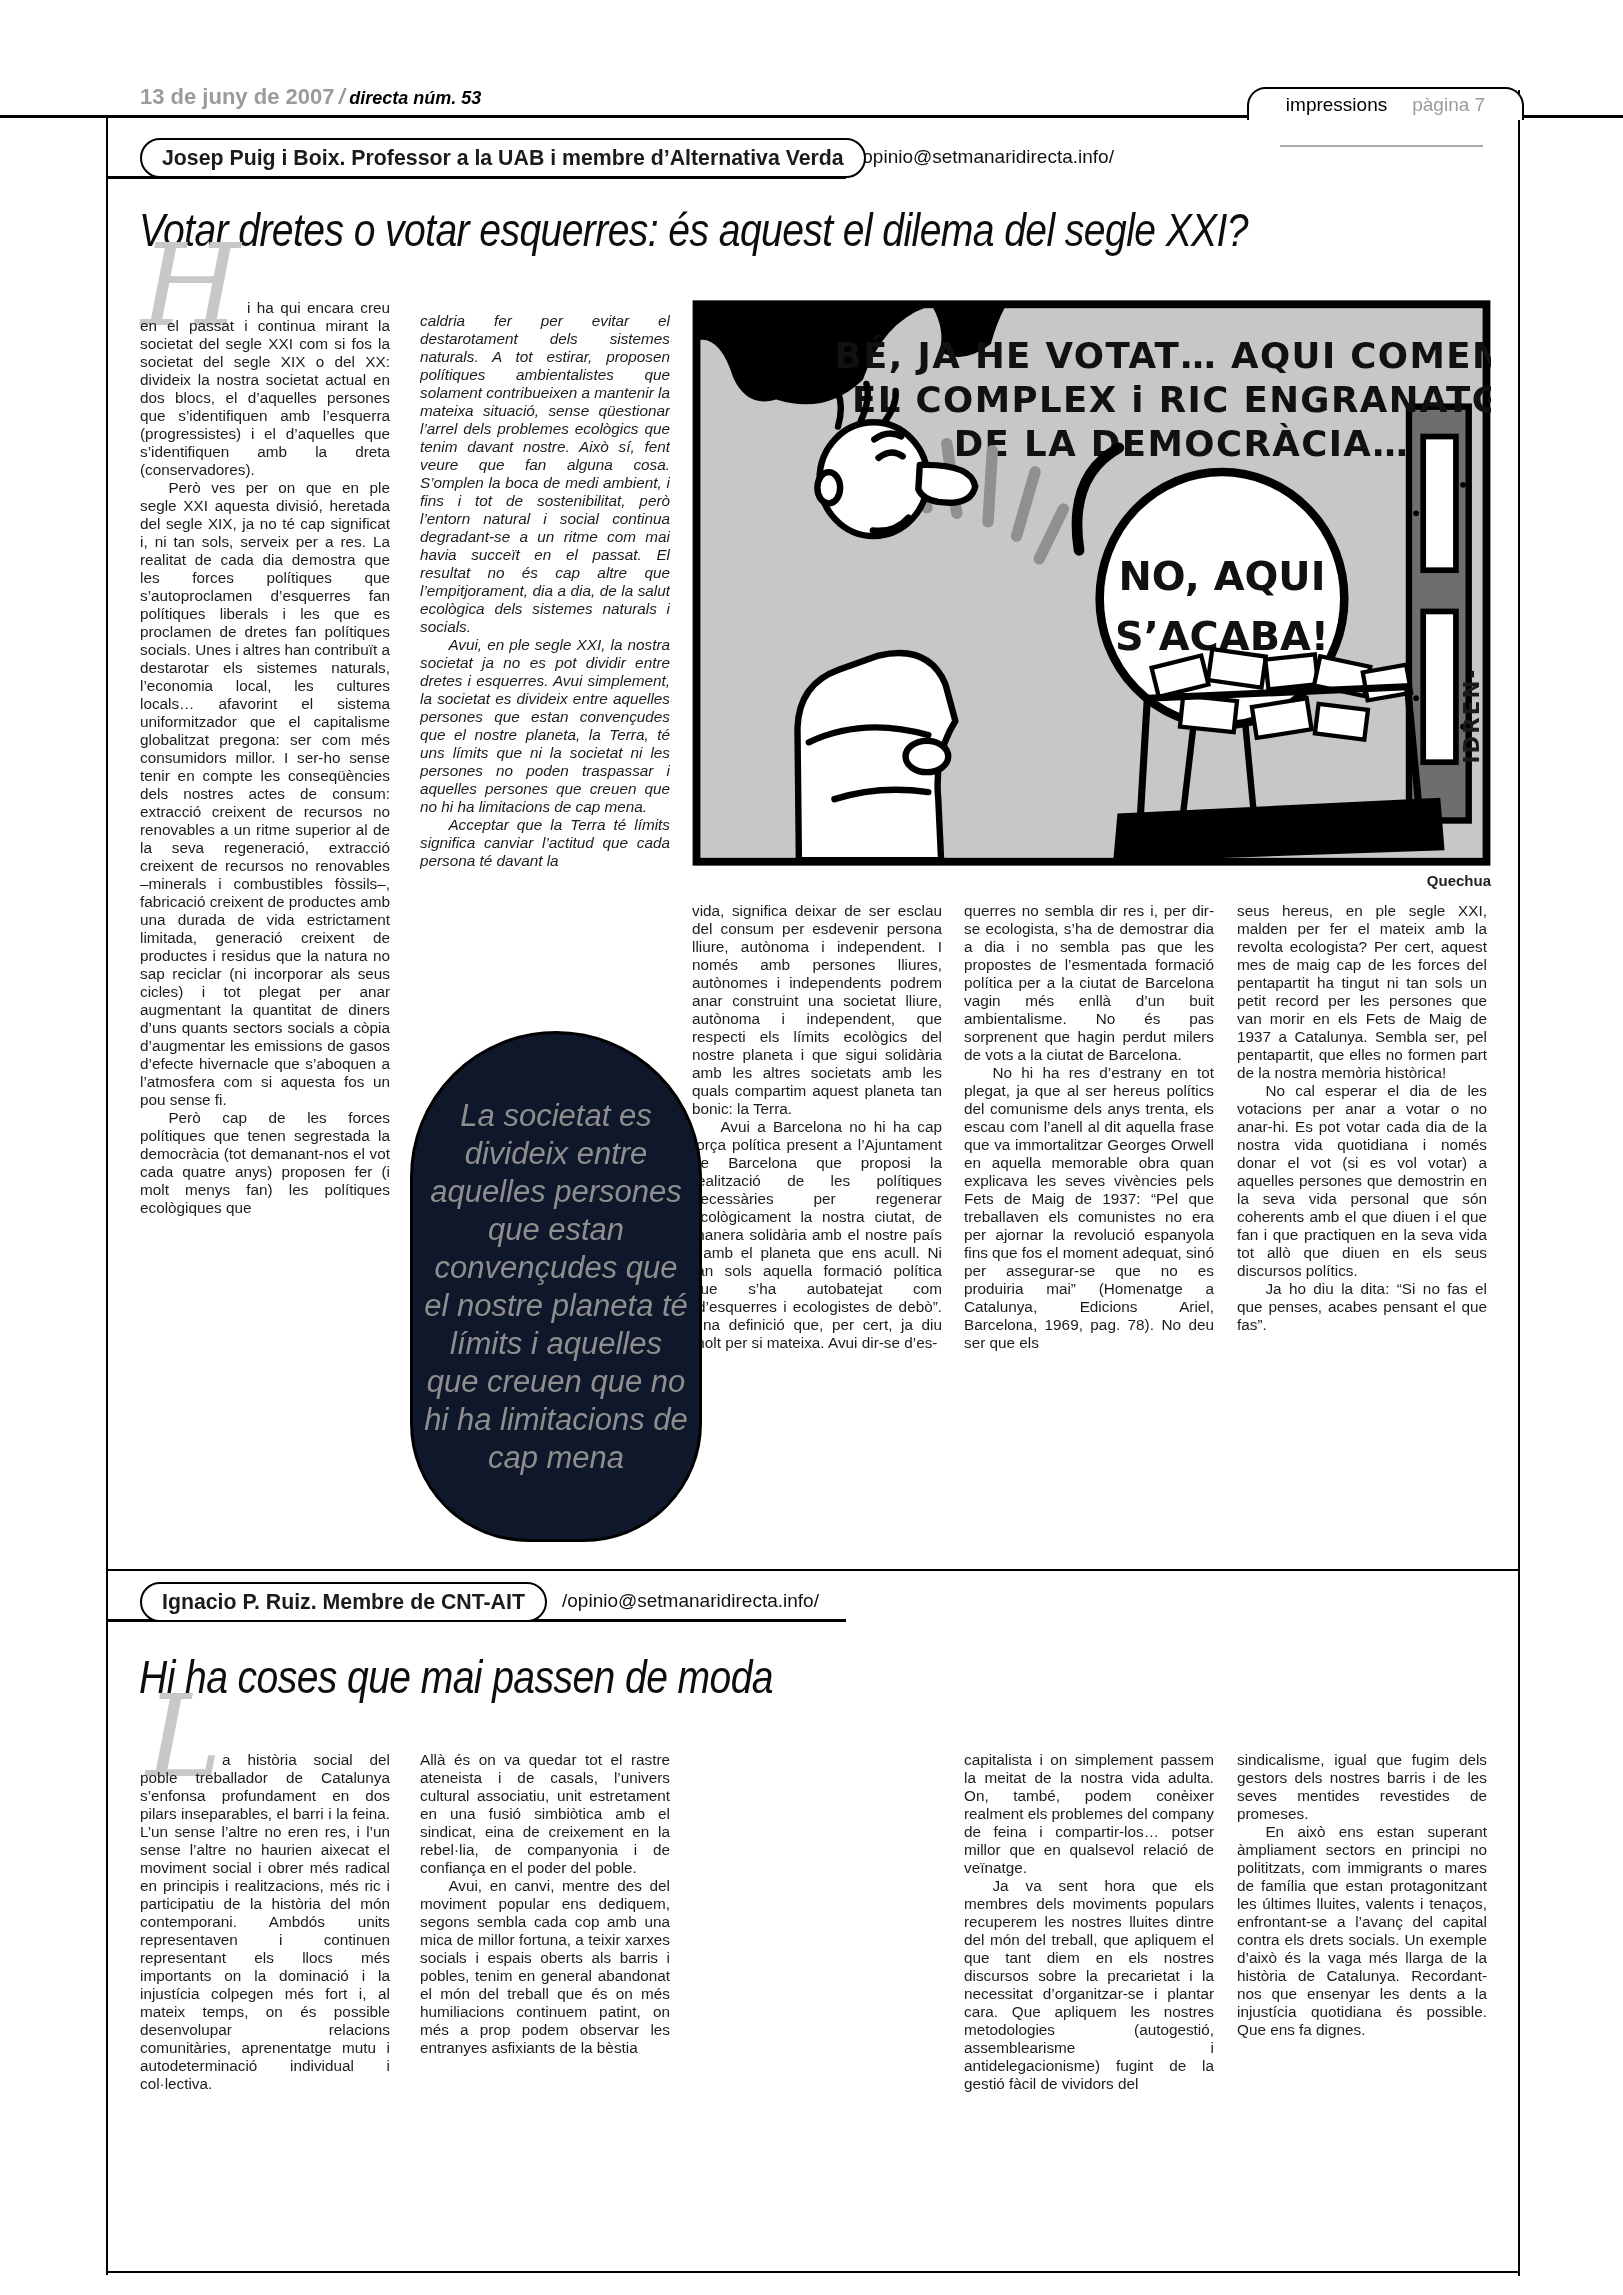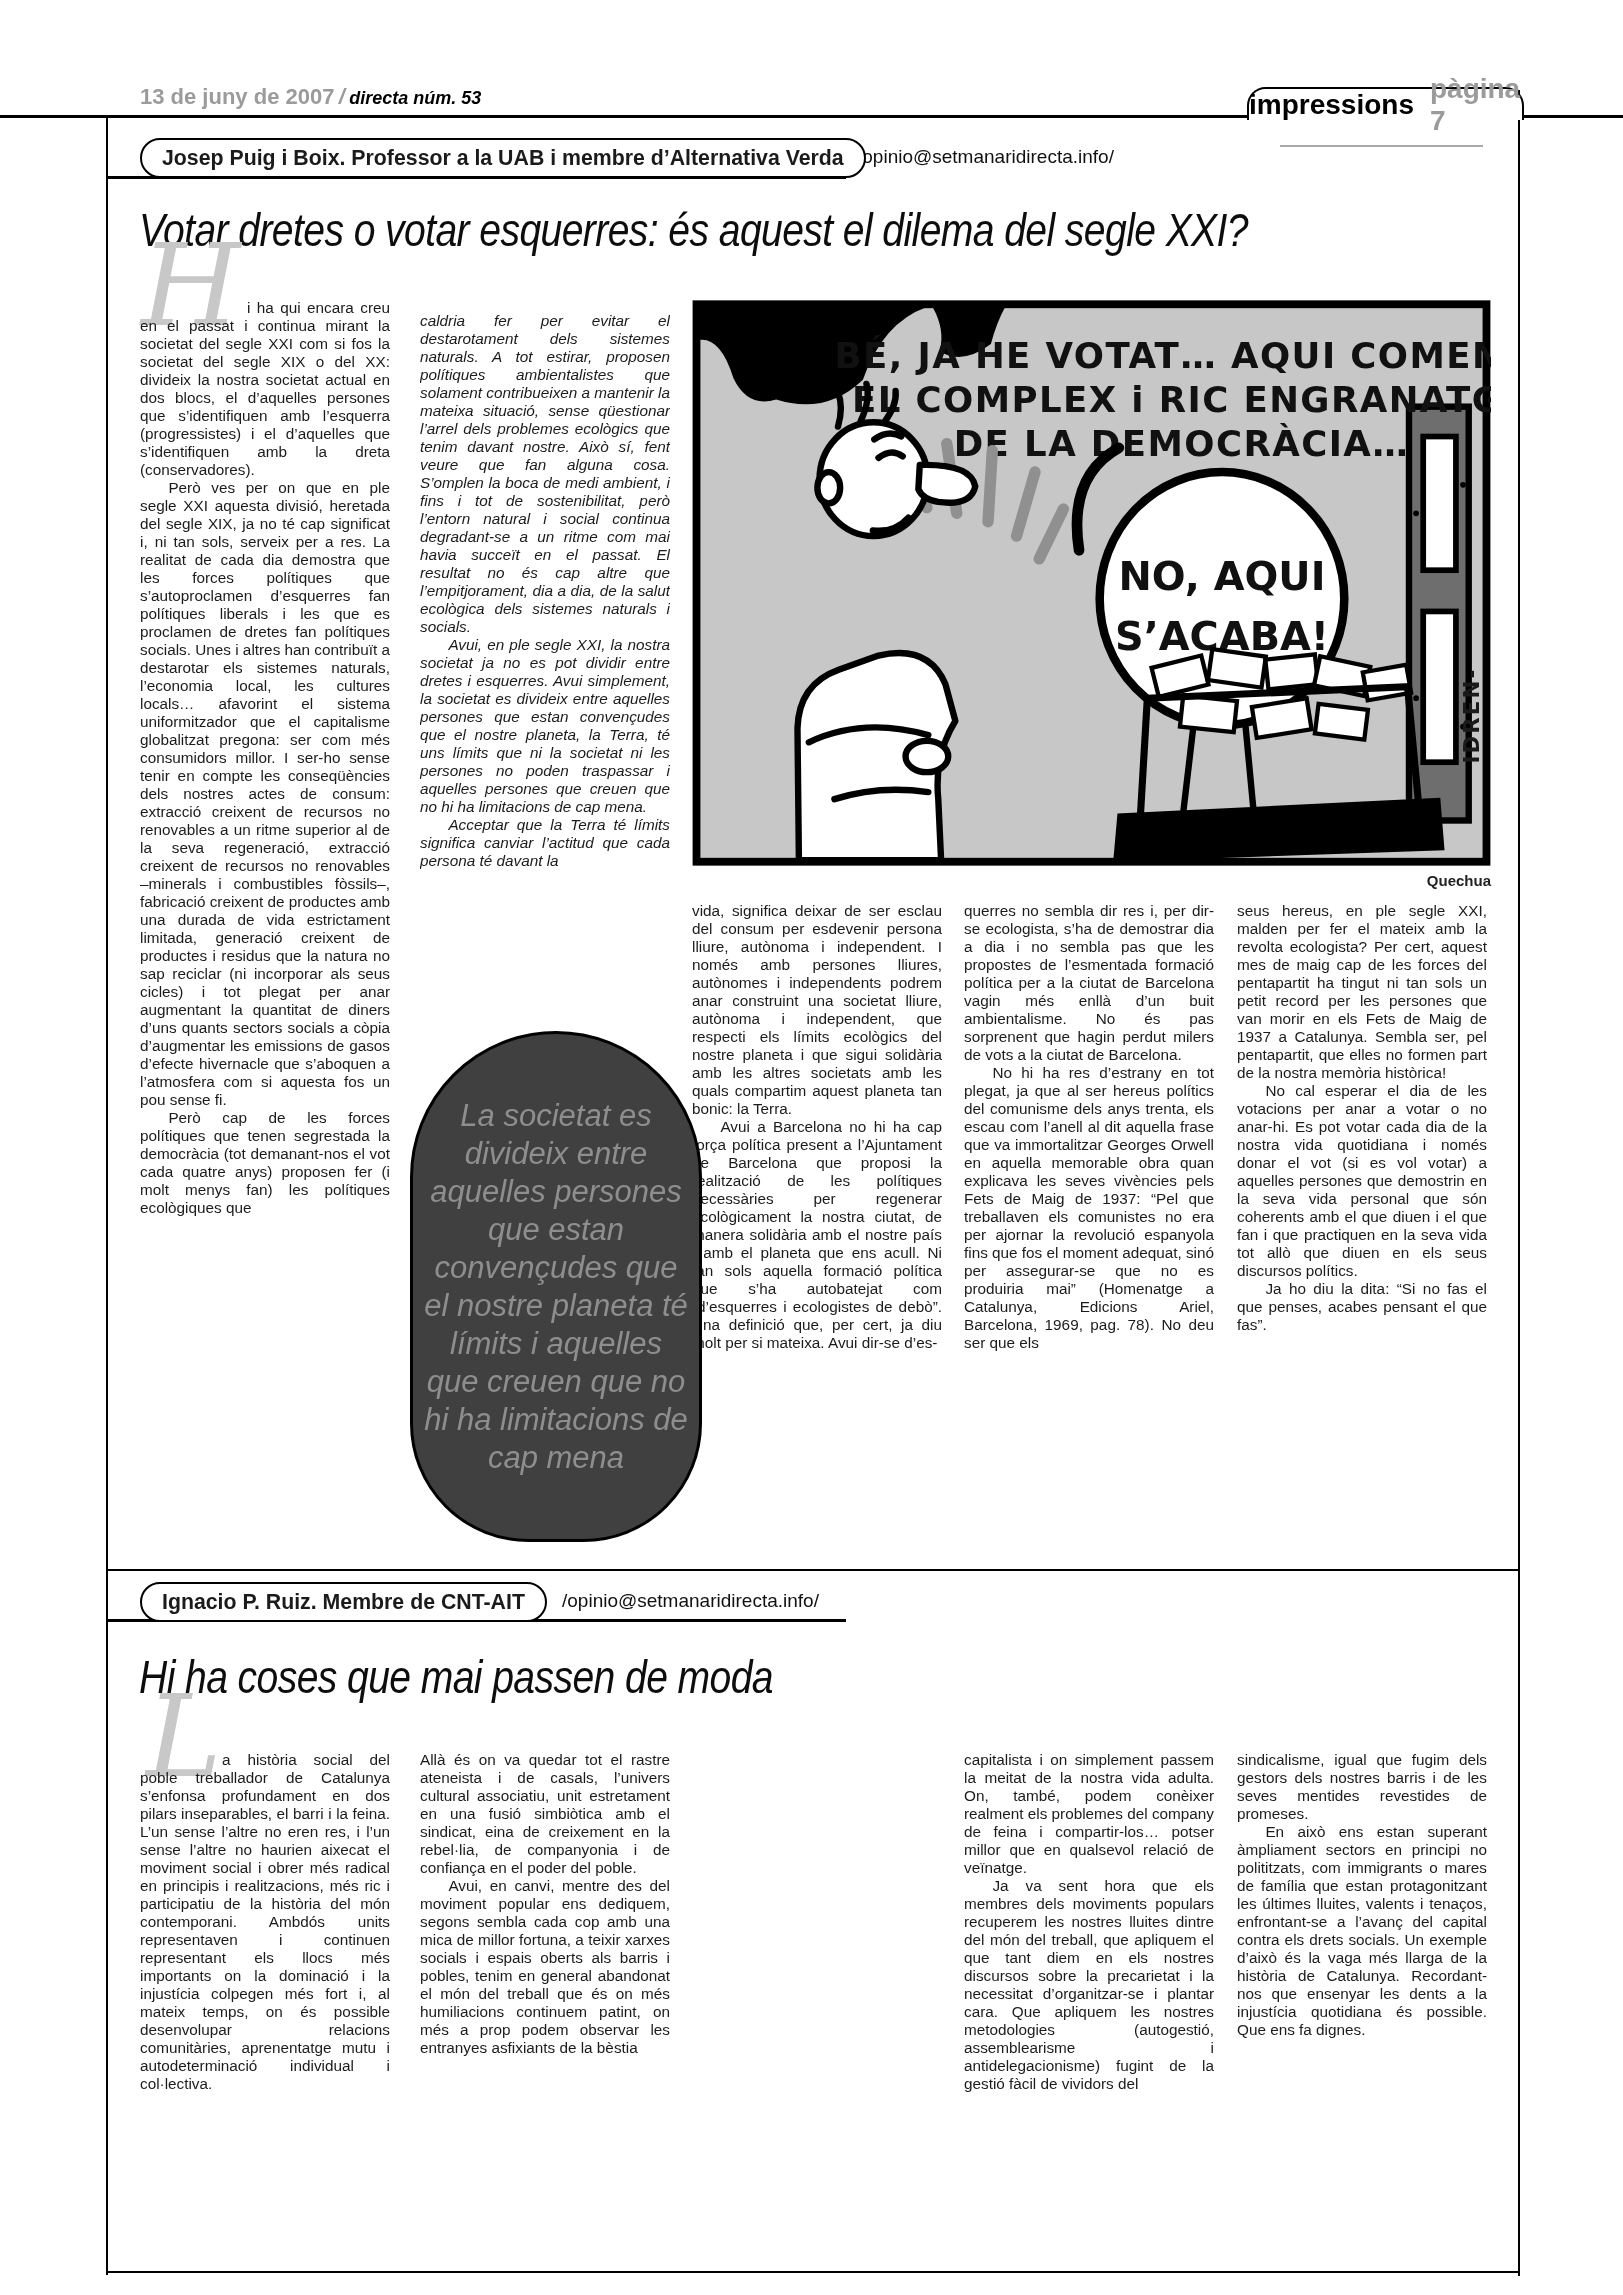--- a/index.html
+++ b/index.html
@@ -8,21 +8,21 @@
   .rule{position:absolute;background:#000;}
   .rule-gray{position:absolute;background:#a9a9a9;}
 
   
   .hdr-left{position:absolute;left:140px;top:84px;white-space:nowrap;font-size:22px;font-weight:bold;}
   .hdr-date{color:#9b9b9b;}
   .hdr-slash{color:#9b9b9b;font-style:italic;padding:0 4.3px;}
   .hdr-pub{color:#000;font-style:italic;font-size:18px;}
   .section-box{position:absolute;left:1247px;top:87px;width:273px;height:31px;
     border:2.8px solid #000;border-bottom:none;border-radius:18.5px 18.5px 0 0;background:#fff;
-    display:flex;align-items:center;justify-content:center;gap:16px;font-size:28px;font-weight:bold;}
+    display:flex;align-items:center;justify-content:center;gap:25px;font-size:19px;font-weight:normal;}
   .section-name{color:#000;}
   .section-page{color:#9b9b9b;}
 
   
   .pill{position:absolute;height:36px;border:2.8px solid #000;border-radius:20.6px;background:#fff;
     display:flex;align-items:center;padding:0 20px;font-weight:bold;font-size:21.3px;white-space:nowrap;z-index:3;}
   .email{position:absolute;font-size:19px;color:#111;white-space:nowrap;}
 
   
   .art-title{position:absolute;font-style:italic;font-size:46px;letter-spacing:-0.7px;white-space:nowrap;
@@ -31,21 +31,21 @@
     line-height:1;color:#c8c8c8;z-index:0;}
 
   
   .col{position:absolute;width:250px;font-size:15.3px;line-height:18px;text-align:justify;overflow:hidden;z-index:1;}
   .col p{margin:0;}
   .col p.ind{text-indent:28.4px;}
   .col.dc1 p:first-child{text-indent:107px;}
   .col.dc2 p:first-child{text-indent:82px;}
 
   
-  .pullquote{position:absolute;border:3.6px solid #000;background:#404040;border-radius:149px 149px 121px 121px;
+  .pullquote{position:absolute;border:3.6px solid #000;background:#0f172a;border-radius:149px 149px 121px 121px;
     font-style:italic;color:#8e8e8e;text-align:center;overflow:hidden;z-index:2;
     display:flex;align-items:center;justify-content:center;}
   .pq-inner{width:100%;padding:0 10px;}
   #pq1 .pq-inner{font-size:31px;line-height:38px;}
   #pq2 .pq-inner{font-size:29px;line-height:38px;}
 
   
   .cartoon{position:absolute;left:692px;top:300px;width:799px;height:566px;z-index:1;}
   .credit{position:absolute;left:1316px;top:872px;width:175px;text-align:right;
     font-size:15px;font-weight:bold;color:#222;}

